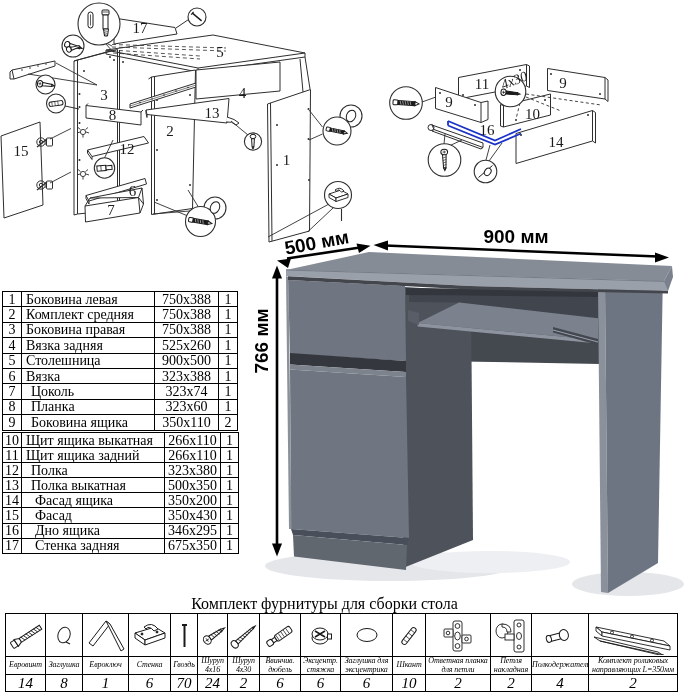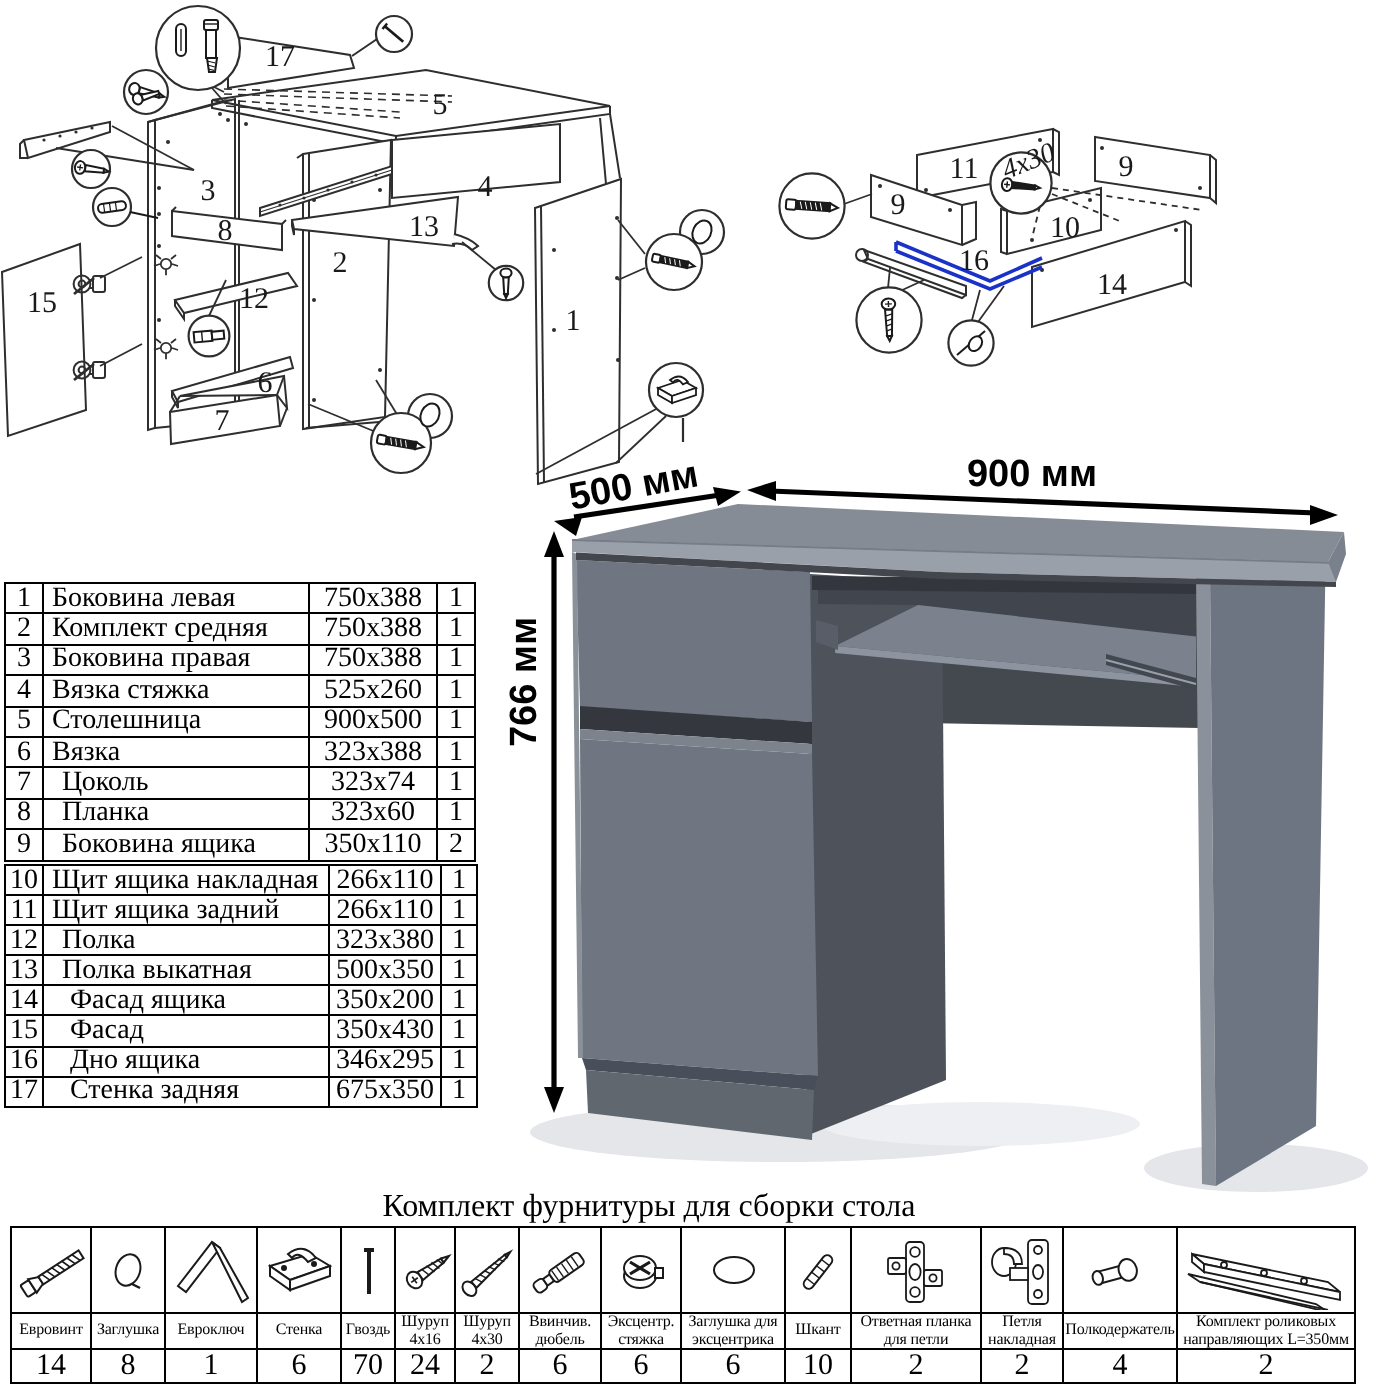--- a/index.html
+++ b/index.html
@@ -9,21 +9,21 @@
   table{border-collapse:collapse;}
   .pt{position:absolute;left:2px;table-layout:fixed;}
   .pt td{border:1px solid #000;font-size:14px;line-height:13px;padding:0;color:#000;
          white-space:nowrap;overflow:hidden;}
   .pt td.n{text-align:center;}
   .pt td.nm{padding-left:4px;}
   .pt td.i1{padding-left:9px;}
   .pt td.i2{padding-left:13px;}
   .pt td.d{text-align:center;letter-spacing:0px;}
   .pt td.q{text-align:center;}
-  #hw{position:absolute;left:5px;top:613px;table-layout:fixed;width:672px;}
+  #hw{position:absolute;left:5px;top:613px;table-layout:fixed;width:672px;font-style:italic;}
   #hw td{border:1px solid #000;padding:0;text-align:center;vertical-align:middle;color:#000;overflow:hidden;}
   #hw td.lab{font-size:8px;line-height:8.5px;letter-spacing:-0.1px;font-family:"Liberation Serif",serif;}
   #hw td svg{display:block;margin:0 auto;}
   #hw td.cnt{font-size:15px;height:16px;line-height:16px;}
   #hwtitle{position:absolute;left:0;top:595px;width:591px;text-align:center;
            font-size:16px;color:#000;margin-left:29px;}
 </style>
 </head>
 <body>
 <svg id="art" width="689" height="700" viewBox="0 0 689 700">
@@ -476,21 +476,21 @@
         <td class="q">1</td>
       </tr>
   <tr style="height:15.4px">
         <td class="n">3</td>
         <td class="nm">Боковина правая</td>
         <td class="d">750х388</td>
         <td class="q">1</td>
       </tr>
   <tr style="height:15.4px">
         <td class="n">4</td>
-        <td class="nm">Вязка стяжка</td>
+        <td class="nm">Вязка задняя</td>
         <td class="d">525х260</td>
         <td class="q">1</td>
       </tr>
   <tr style="height:15.4px">
         <td class="n">5</td>
         <td class="nm">Столешница</td>
         <td class="d">900х500</td>
         <td class="q">1</td>
       </tr>
   <tr style="height:15.4px">
@@ -523,21 +523,21 @@
 <table class="pt" style="top:432px;">
   <colgroup>
       <col style="width:19px">
       <col style="width:143px">
       <col style="width:56px">
       <col style="width:18px">
     </colgroup>
   <tbody>
       <tr style="height:15.1px">
         <td class="n">10</td>
-        <td class="nm">Щит ящика накладная</td>
+        <td class="nm">Щит ящика выкатная</td>
         <td class="d">266х110</td>
         <td class="q">1</td>
       </tr>
   <tr style="height:15.1px">
         <td class="n">11</td>
         <td class="nm">Щит ящика задний</td>
         <td class="d">266х110</td>
         <td class="q">1</td>
       </tr>
   <tr style="height:15.1px">

